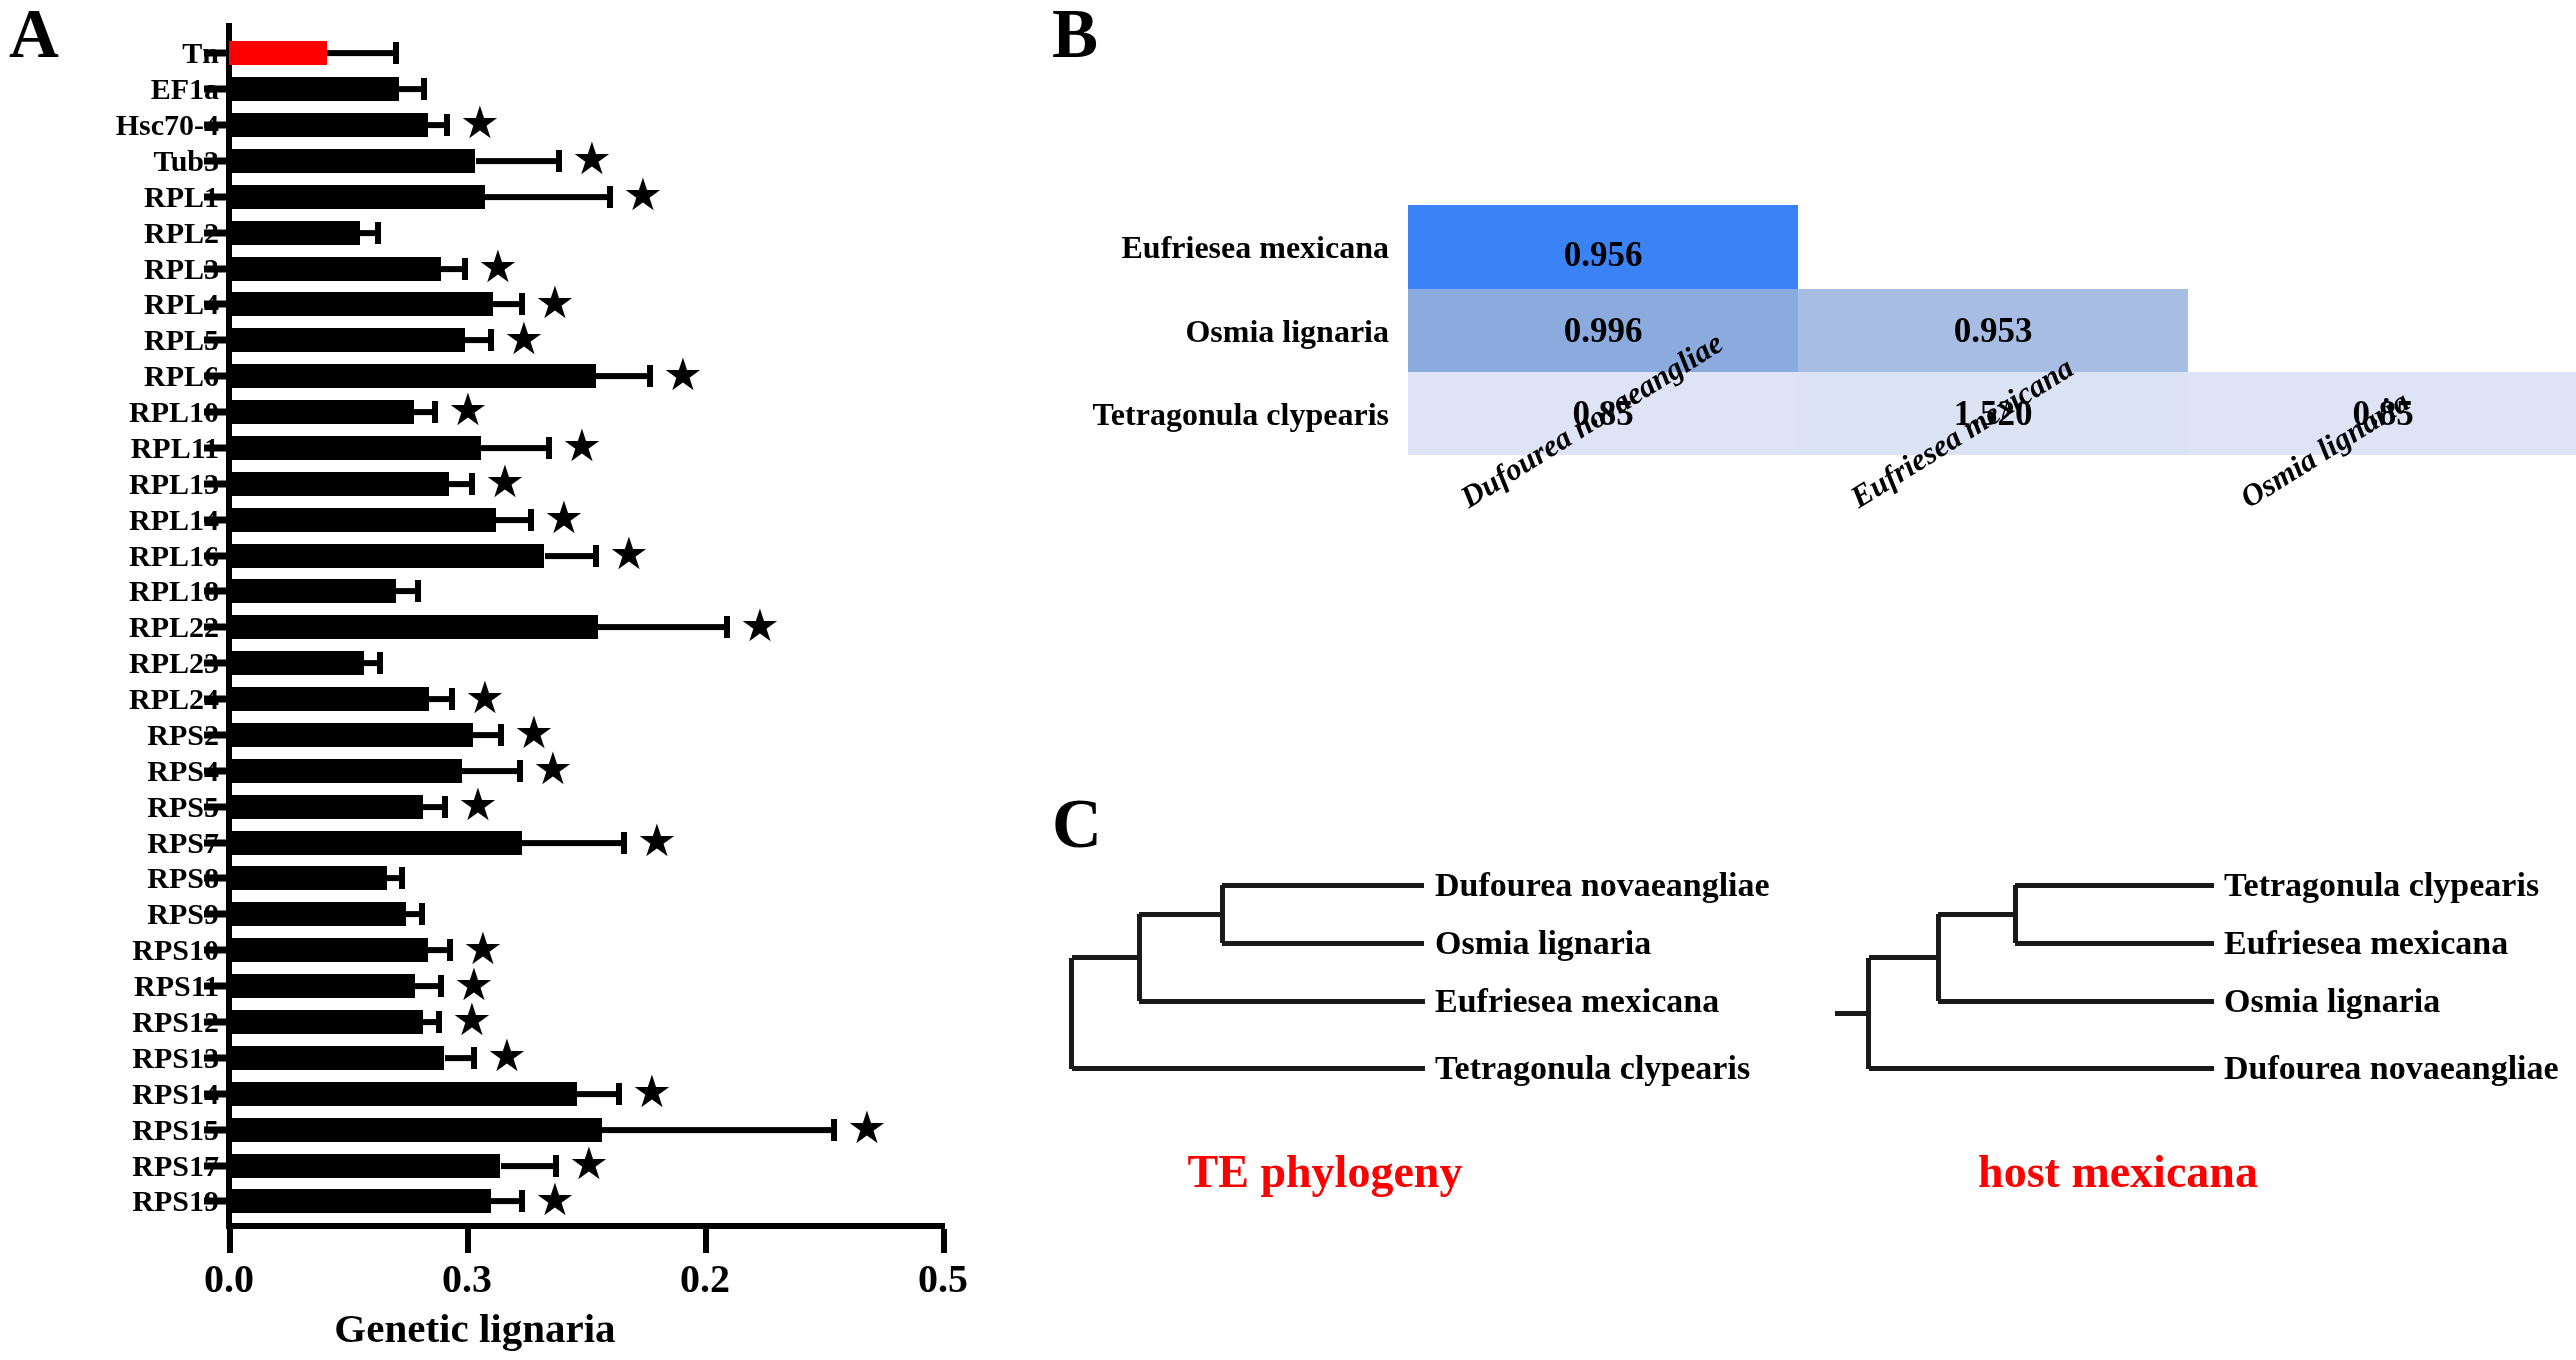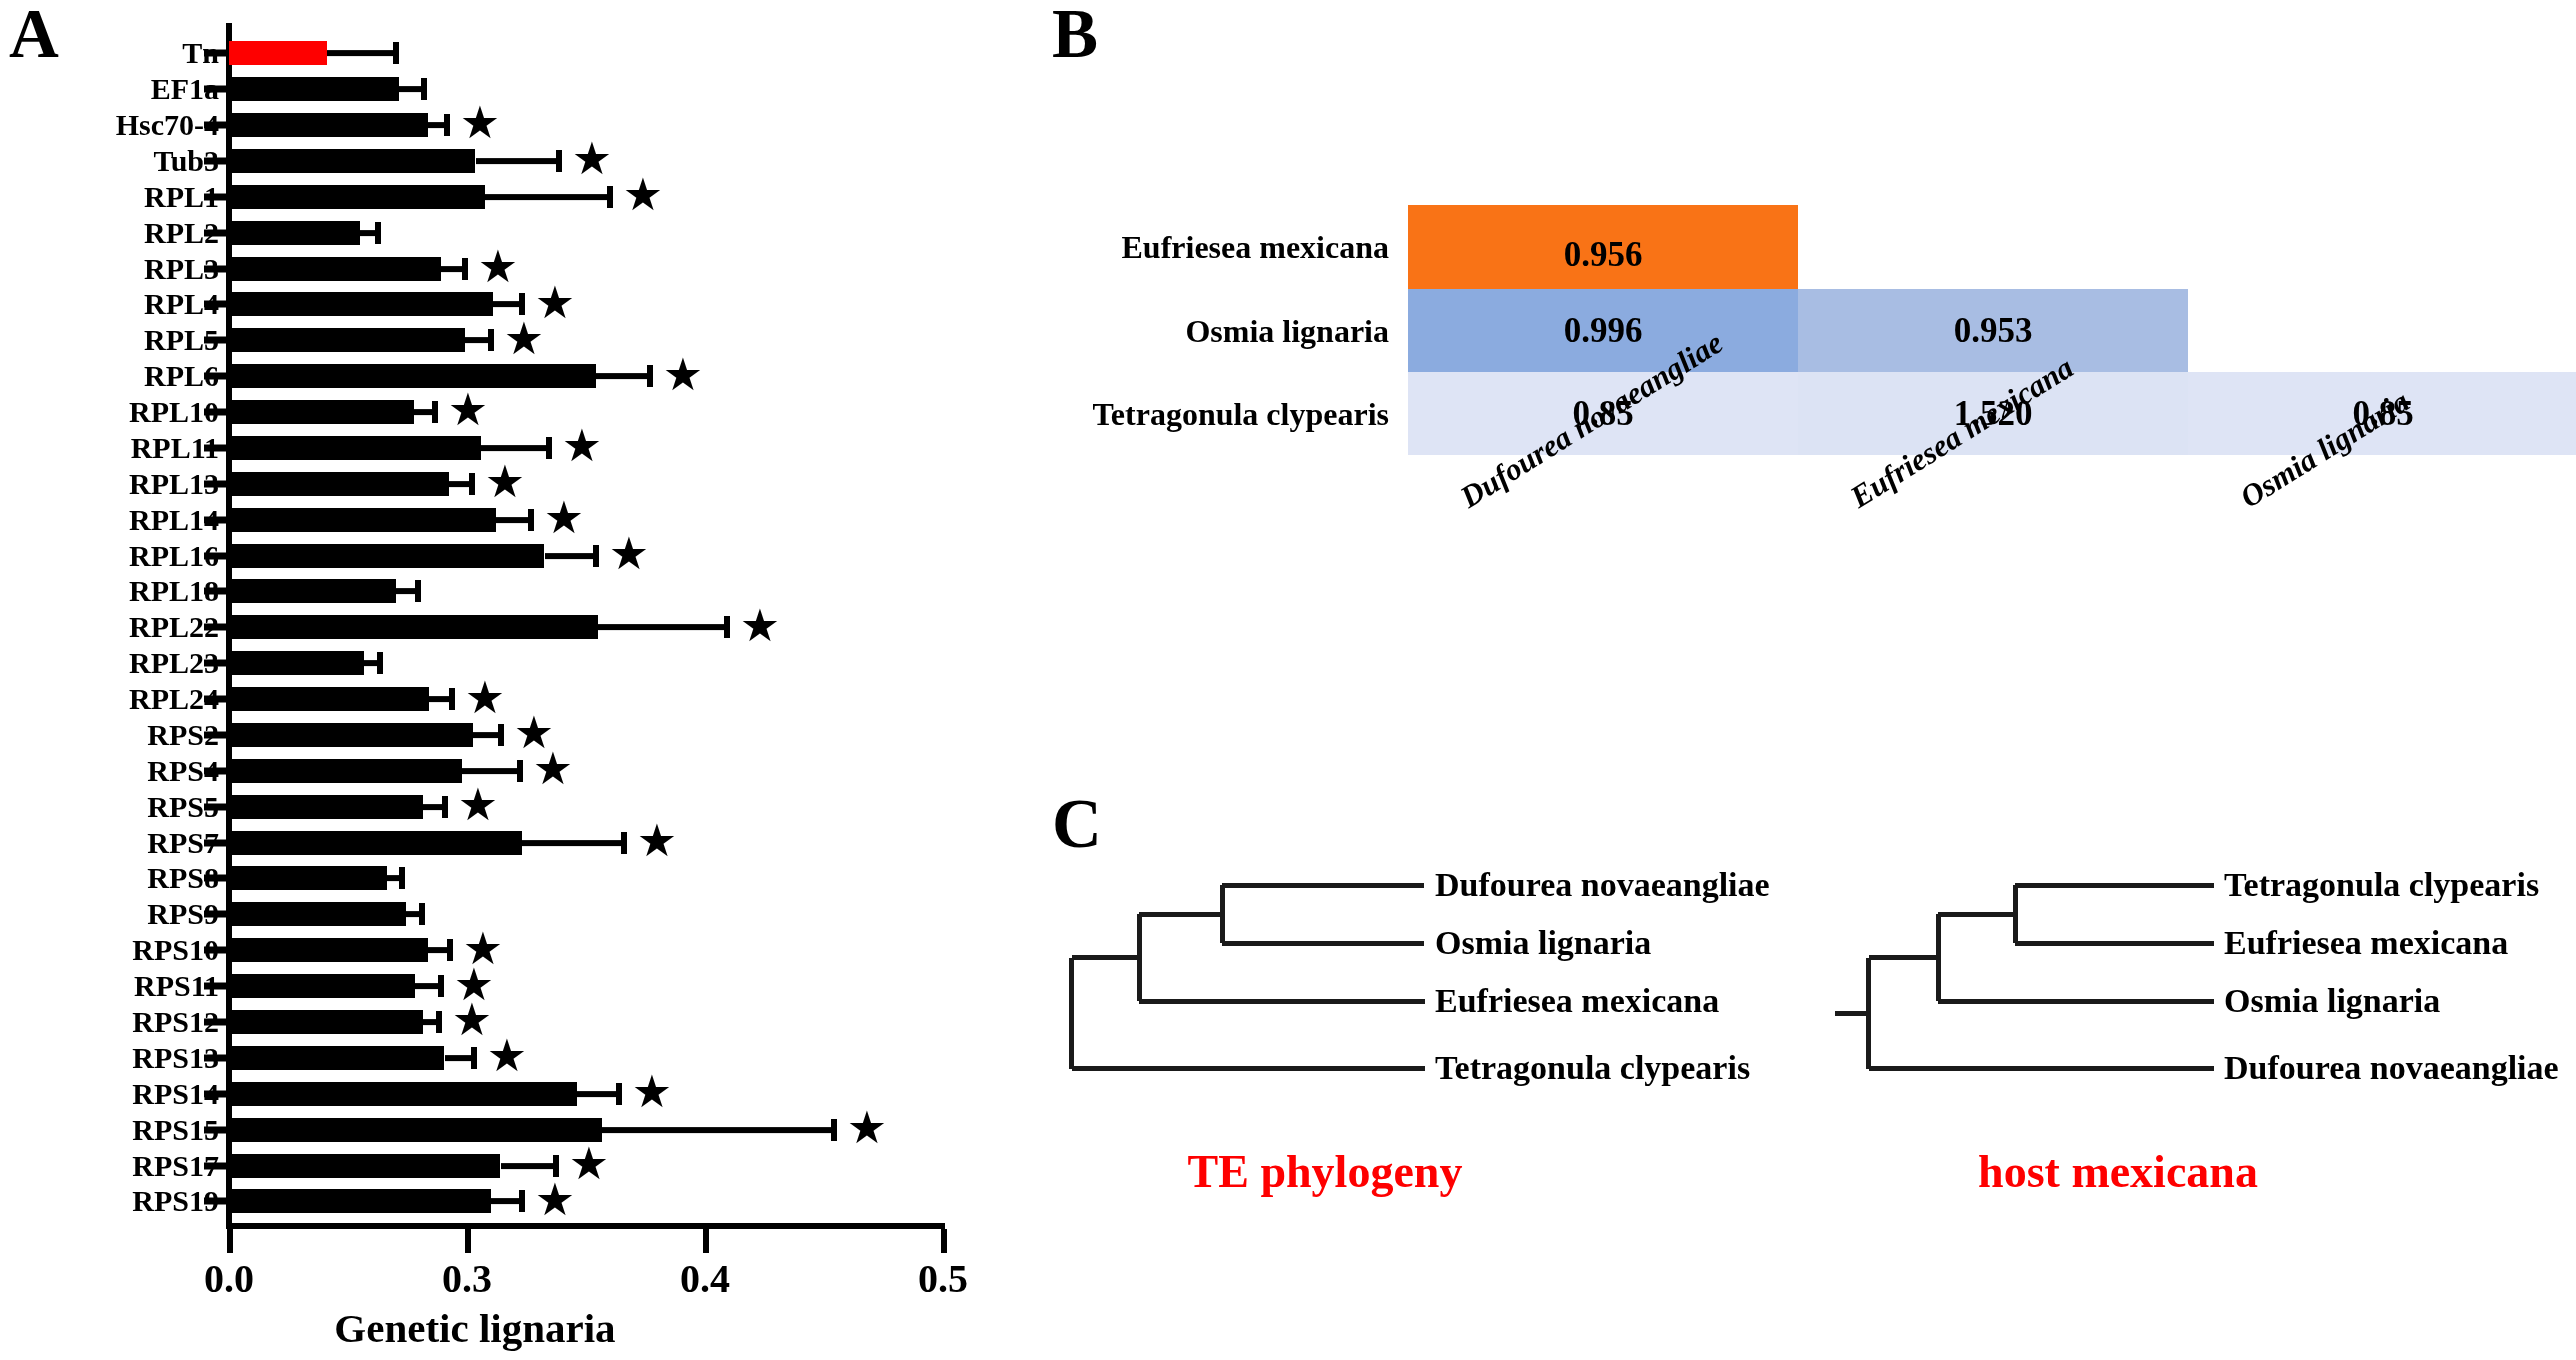--- a/index.html
+++ b/index.html
@@ -48,21 +48,21 @@
   <div class="panel-letter" id="a-letter">A</div>
   <div id="a-plot">
     <div class="ax-line" id="a-yaxis"></div>
     <div class="ax-line" id="a-xaxis"></div>
     <div id="a-ticks">
         <div class="xtick" style="left: 227px;"></div>
         <div class="xticklabel" style="left: 229px;">0.0</div>
         <div class="xtick" style="left: 465px;"></div>
         <div class="xticklabel" style="left: 467px;">0.3</div>
         <div class="xtick" style="left: 703px;"></div>
-        <div class="xticklabel" style="left: 705px;">0.4</div>
+        <div class="xticklabel" style="left: 705px;">0.2</div>
         <div class="xtick" style="left: 941px;"></div>
         <div class="xticklabel" style="left: 943px;">0.5</div>
       </div>
     <div id="a-rows">
         <div class="ylabel" style="top: 53px;">Tn</div>
         <div class="ytick" style="top: 53px;"></div>
         <div class="bar red" title="Tn: 0.082" style="top: 53px; height: 24px; width: 98px;"></div>
         <div class="errline" style="top: 53px; left: 327px; width: 69px;"></div>
         <div class="errcap" style="top: 53px; left: 393px;"></div>
         <div class="ylabel" style="top: 89px;">EF1a</div>
@@ -253,21 +253,21 @@
         <div class="star" style="top: 1199px; left: 555px;">★</div>
       </div>
     <div id="a-xlabel">Genetic lignaria</div>
   </div>
 </div>
 
 <div id="panel-b">
   <div class="panel-letter" id="b-letter">B</div>
   <div id="b-grid">
       <div class="hm-rowlabel" style="top: 247px; left: 39px; width: 349px;">Eufriesea mexicana</div>
-      <div class="hm-cell" style="left: 407px; top: 205px; width: 390px; height: 100px; background: #f97316;">0.956</div>
+      <div class="hm-cell" style="left: 407px; top: 205px; width: 390px; height: 100px; background: #3b82f6;">0.956</div>
       <div class="hm-rowlabel" style="top: 331px; left: 39px; width: 349px;">Osmia lignaria</div>
       <div class="hm-cell" style="left: 407px; top: 289px; width: 390px; height: 83px; background: rgb(139, 171, 223);">0.996</div>
       <div class="hm-cell" style="left: 797px; top: 289px; width: 390px; height: 83px; background: rgb(168, 189, 227);">0.953</div>
       <div class="hm-rowlabel" style="top: 414px; left: 39px; width: 349px;">Tetragonula clypearis</div>
       <div class="hm-cell" style="left: 407px; top: 372px; width: 390px; height: 83px; background: rgb(222, 228, 245);">0.85</div>
       <div class="hm-cell" style="left: 797px; top: 372px; width: 390px; height: 83px; background: rgb(220, 227, 244);">1.520</div>
       <div class="hm-cell" style="left: 1187px; top: 372px; width: 390px; height: 83px; background: rgb(222, 228, 245);">0.85</div>
       <div class="hm-collabel" style="left: 453px; top: 485px;">Dufourea novaeangliae</div>
       <div class="hm-collabel" style="left: 843px; top: 485px;">Eufriesea mexicana</div>
       <div class="hm-collabel" style="left: 1233px; top: 485px;">Osmia lignaria</div>

